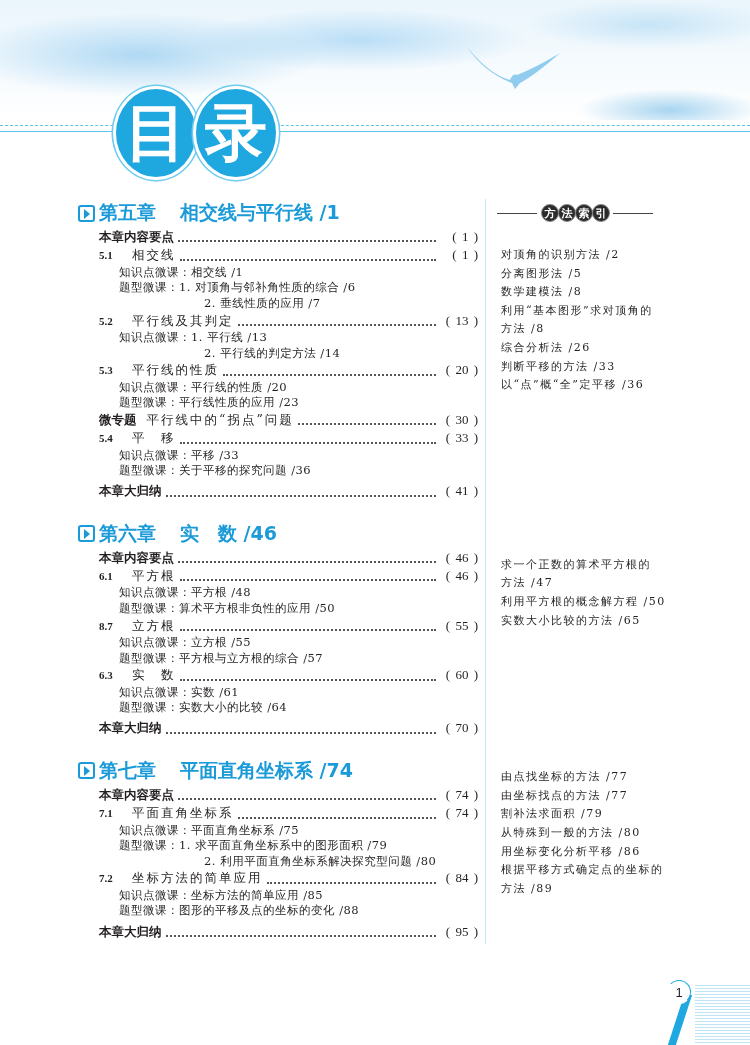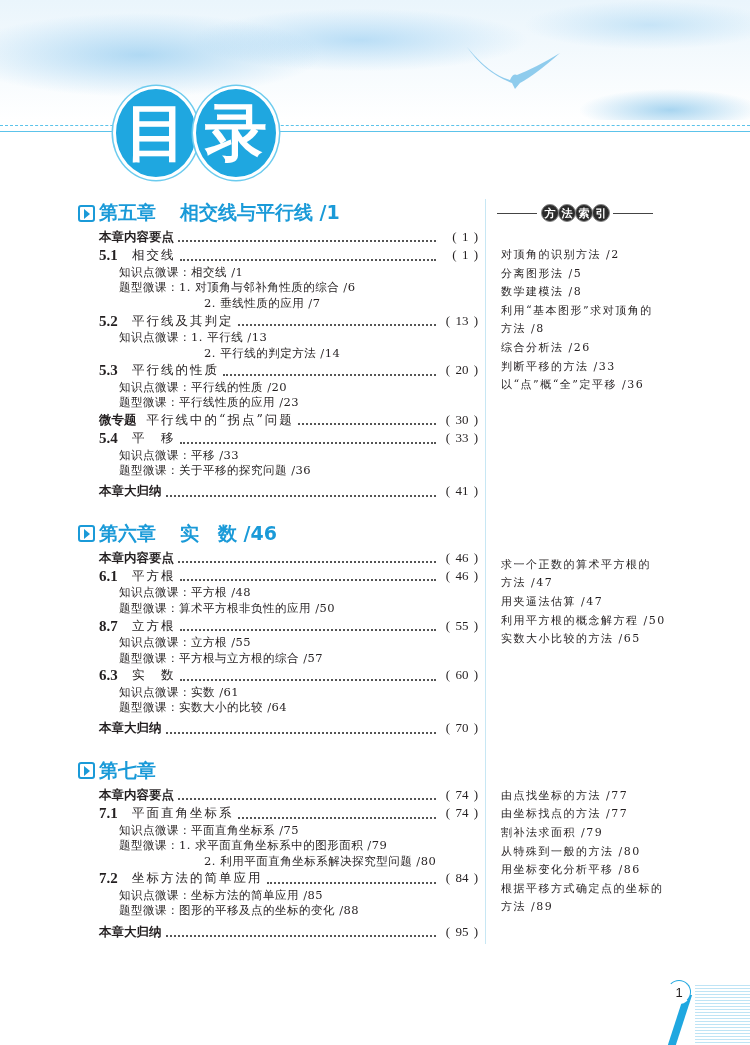--- a/index.html
+++ b/index.html
@@ -23,21 +23,21 @@
      color:#fff;font-size:62px;font-weight:bold;font-family:"DejaVu Serif",serif;margin-right:-6px;}
   
   .left{position:absolute;left:78px;top:198px;width:400px;}
   .chapter{margin-bottom:0;}
   .ch-head{display:flex;align-items:center;height:30px;color:#1a9ad8;font-family:"DejaVu Sans","Liberation Sans",sans-serif;
      font-weight:bold;font-size:19px;}
   .ch-icon{width:17px;height:17px;border:2px solid #1a9ad8;border-radius:3px;margin-right:4px;position:relative;box-sizing:border-box;}
   .ch-icon:after{content:"";position:absolute;left:4px;top:2px;border-left:6px solid #1a9ad8;border-top:5px solid transparent;border-bottom:5px solid transparent;}
   .ch-num{margin-right:24px;}
   .row{display:flex;align-items:flex-end;font-size:12.5px;line-height:18.4px;height:18.4px;white-space:nowrap;}
-  .row .sec{font-weight:bold;width:33px;flex:none;font-family:"Liberation Serif",serif;font-size:15px;}
+  .row .sec{font-weight:bold;width:33px;flex:none;font-family:"Liberation Serif",serif;font-size:11px;}
   .row .lbl{flex:none;letter-spacing:2px;margin-top:36px;}
   .row .lbl.bold{font-family:"DejaVu Sans",sans-serif;font-weight:bold;letter-spacing:0;font-size:12.5px;}
   .row .lead{flex:1;overflow:hidden;margin:0 2px 4px 4px;border-bottom:2px dotted #555;height:1px;}
   .row .pg{flex:none;width:40px;text-align:right;font-family:"Liberation Serif",serif;font-size:13px;word-spacing:2px;}
   .sub{font-size:11.5px;line-height:15.6px;padding-left:41px;white-space:nowrap;letter-spacing:.5px;}
   .sub.cont{padding-left:126px;}
   
   .divider{position:absolute;left:485px;top:199px;width:0;height:745px;border-left:1.5px solid #c8e7f4;}
   .right{position:absolute;left:501px;top:198px;width:240px;}
   .idx-head{display:flex;align-items:center;height:30px;margin-left:-4px;}
@@ -169,20 +169,21 @@
         <span class="pg">( 70 )</span>
       </div>
   </div>
 
   <div style="height:18px"></div>
 
   <div class="chapter">
     <div class="ch-head">
       <span class="ch-icon"></span>
       <span class="ch-num">第七章</span>
+      <span>平面直角坐标系 /74</span>
     </div>
     <div class="row" style="padding-left:21px">
         <span class="lbl bold">本章内容要点</span>
         <span class="lead"></span>
         <span class="pg">( 74 )</span>
       </div>
     <div class="row" style="padding-left:21px">
         <span class="sec">7.1</span>
         <span class="lbl">平面直角坐标系</span>
         <span class="lead"></span>
@@ -230,21 +231,20 @@
     <div class="idx-item">方法 /8</div>
     <div class="idx-item">综合分析法 /26</div>
     <div class="idx-item">判断平移的方法 /33</div>
     <div class="idx-item">以“点”概“全”定平移 /36</div>
   </div>
 
   <div style="height:161px"></div>
   <div>
     <div class="idx-item">求一个正数的算术平方根的</div>
     <div class="idx-item">方法 /47</div>
-    <div class="idx-item">用夹逼法估算 /47</div>
     <div class="idx-item">利用平方根的概念解方程 /50</div>
     <div class="idx-item">实数大小比较的方法 /65</div>
   </div>
 
   <div style="height:138px"></div>
   <div>
     <div class="idx-item">由点找坐标的方法 /77</div>
     <div class="idx-item">由坐标找点的方法 /77</div>
     <div class="idx-item">割补法求面积 /79</div>
     <div class="idx-item">从特殊到一般的方法 /80</div>

